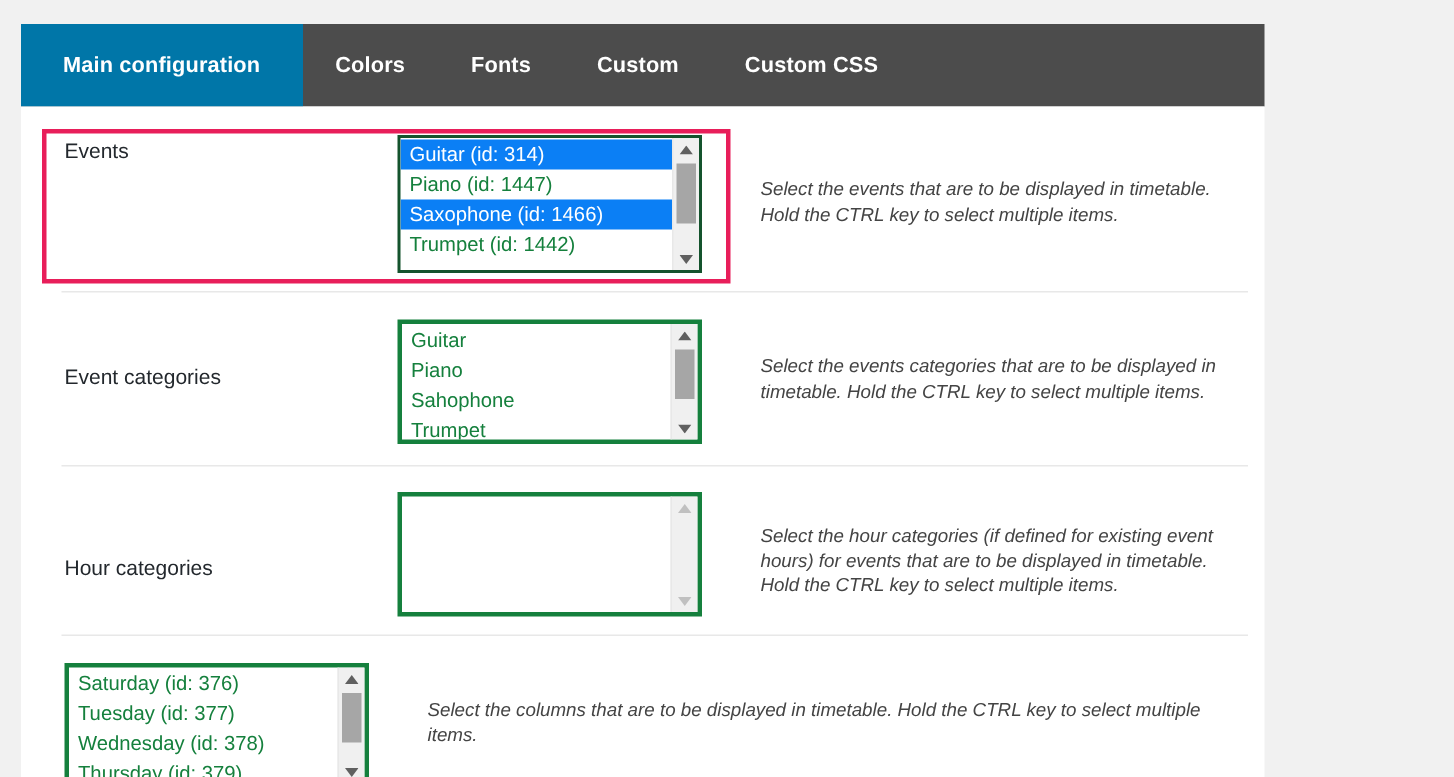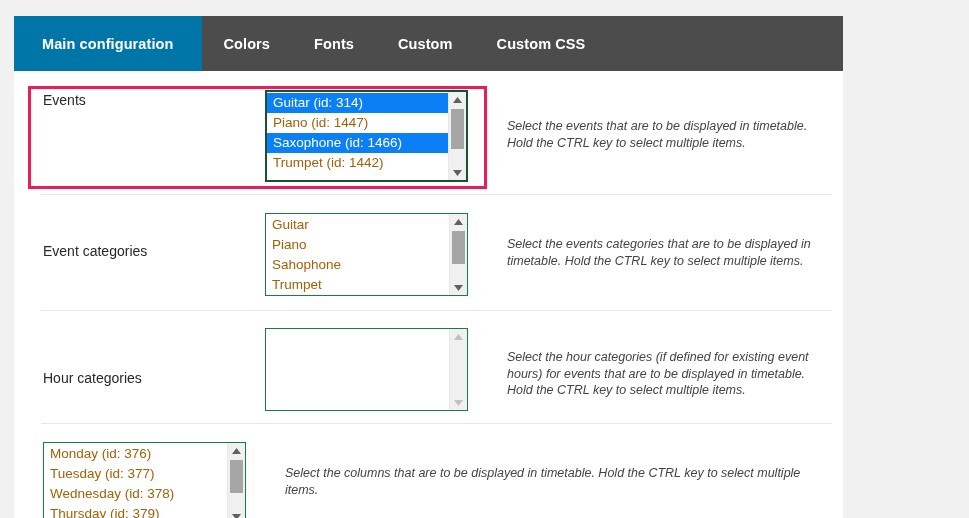--- a/index.html
+++ b/index.html
@@ -107,37 +107,37 @@
     font-style: italic;
     padding-top: 1px;
   }
 
   
   .listbox {
     position: relative;
     box-sizing: border-box;
     width: 203px;
     background: #ffffff;
-    border: 1px solid #15803d;
+    border: 3px solid #15803d;
     display: flex;
     overflow: hidden;
   }
   .listbox.focused {
     border: 2px solid #14532d;
   }
   .listbox .options {
     flex: 1 1 auto;
     overflow: hidden;
     padding-top: 1px;
   }
   .opt {
     font-size: 13.5px;
     line-height: 20px;
     height: 20px;
-    color: #a16207;
+    color: #15803d;
     padding-left: 6px;
     white-space: nowrap;
     overflow: hidden;
     cursor: default;
     user-select: none;
   }
   .opt.selected {
     background: #0b7ff5;
     color: #ffffff;
   }
@@ -289,21 +289,21 @@
           </div>
         </div>
         <div class="row-desc" style="padding-top:21px;">Select the hour categories (if defined for existing event hours) for events that are to be displayed in timetable. Hold the CTRL key to select multiple items.</div>
         <div class="divider"></div>
       </div>
 
       <div class="row" style="height:94px; padding-top:18px;">
         <div class="row-field">
           <div class="listbox" style="height:83px;">
             <div class="options">
-              <div class="opt">Monday (id: 376)</div>
+              <div class="opt">Saturday (id: 376)</div>
               <div class="opt">Tuesday (id: 377)</div>
               <div class="opt">Wednesday (id: 378)</div>
               <div class="opt">Thursday (id: 379)</div>
             </div>
             <div class="scrollbar">
               <div class="sb-arrow">
                 <svg width="9" height="6" viewBox="0 0 9 6">
                     <polygon points="4.5,0 9,6 0,6" fill="currentColor"></polygon>
                   </svg>
               </div>

